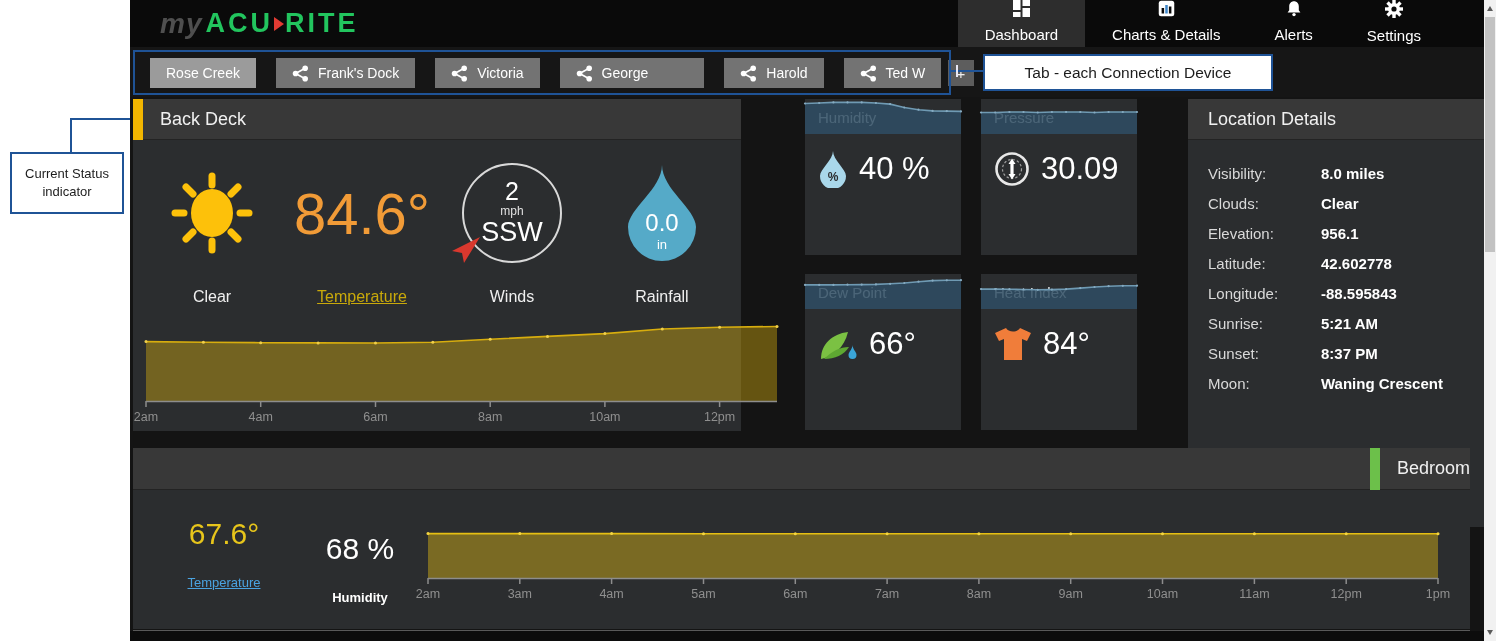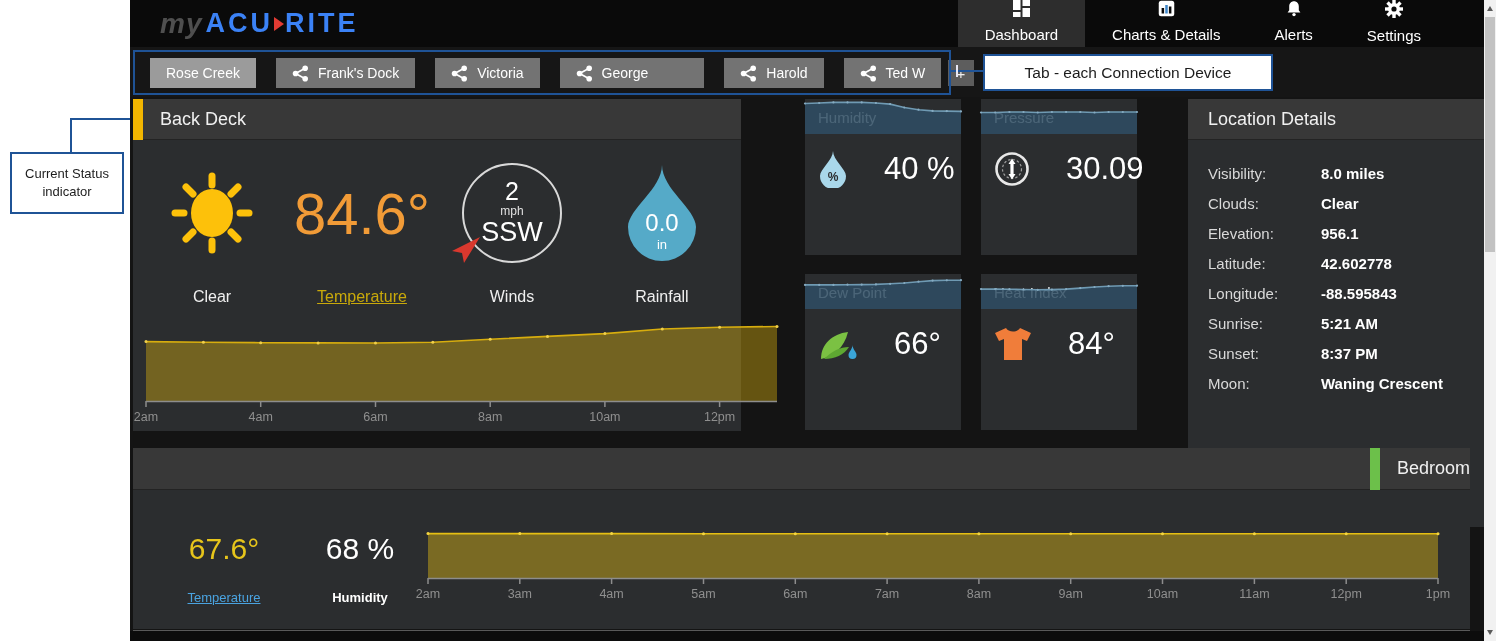--- a/index.html
+++ b/index.html
@@ -6,21 +6,21 @@
   html,body { width:1496px; height:641px; overflow:hidden; }
   body { font-family:"Liberation Sans", sans-serif; background:#ffffff; position:relative; }
 
   
   .app { position:absolute; left:130px; top:0; width:1354px; height:641px; background:#141414; overflow:hidden; }
 
   
   .topnav { height:47px; background:#0a0a0a; display:flex; align-items:center; justify-content:space-between; }
   .logo { margin-left:30px; display:flex; align-items:center; }
   .logo-my { font-style:italic; font-weight:bold; font-size:28px; color:#4f4f4f; letter-spacing:1px; margin-right:3px; }
-  .logo-acu, .logo-rite { font-weight:bold; font-size:27px; color:#3b82f6; letter-spacing:3px; }
+  .logo-acu, .logo-rite { font-weight:bold; font-size:27px; color:#22c55e; letter-spacing:3px; }
   .logo-tri { width:0; height:0; border-left:10px solid #e23b33; border-top:7px solid transparent; border-bottom:7px solid transparent; margin:0 1px; }
   .nav-items { display:flex; height:47px; margin-right:36px; }
   .nav-item { display:flex; align-items:center; gap:9px; padding:0 27px; color:#ffffff; font-size:15px; cursor:pointer; white-space:nowrap;flex-direction:column; }
   .nav-item.active { background:#2d2d2d; }
   .caret-down { width:0; height:0; border-left:5px solid transparent; border-right:5px solid transparent; border-top:5px solid #fff; margin-left:4px; }
 
   
   .tabbar { position:relative; height:50px; background:#161616; }
   .tabs { position:absolute; left:20px; top:11px; display:flex; }
   .tab { height:30px; display:flex; align-items:center; background:#737373; color:#ffffff; font-size:14px; padding:0 16px; margin-right:20px; cursor:pointer; white-space:nowrap; }
@@ -57,36 +57,36 @@
   .bd-chart { position:absolute; left:13px; top:214px; width:631px; height:114px; }
 
   
   .tile { position:absolute; width:156px; height:156px; background:#2b2d2f; }
   #tile-humidity { left:675px; top:2px; }
   #tile-pressure { left:851px; top:2px; }
   #tile-dew { left:675px; top:177px; }
   #tile-heat { left:851px; top:177px; }
   .tile-title { padding:10px 0 0 13px; font-size:15px; color:#ececec; }
   .tile-value-row { position:absolute; left:13px; top:48px; height:44px; display:flex; align-items:center; gap:11px; }
-  .tile-value { font-size:31px; color:#ffffff;margin-left:25px; }
+  .tile-value { font-size:31px; color:#ffffff; }
   .tile-spark { position:absolute; left:0; bottom:3px; width:156px; height:38px; }
 
   
   #location { left:1058px; top:2px; width:313px; height:428px; }
   #location .panel-title { margin-left:20px; }
   .loc-rows { margin-top:18px; padding-left:20px; }
   .loc-row { display:flex; height:30px; align-items:center; }
   .loc-label { width:113px; color:#d9d9d9; font-size:15px; }
   .loc-value { color:#ffffff; font-weight:bold; font-size:15px; }
 
   
   #bedroom { left:3px; top:351px; width:1337px; height:181px; }
   #bedroom .panel-header { height:42px;justify-content:flex-end; }
   #bedroom .status-bar { height:42px; }
-  .br-temp { position:absolute; left:32px; top:84px; width:118px; text-align:center; }
+  .br-temp { position:absolute; left:32px; top:69px; width:118px; text-align:center; }
   .br-temp-value { font-size:30px; color:#e7c51b; }
   .br-temp-link { display:inline-block; margin-top:24px; font-size:13px; color:#4aa3e0; text-decoration:underline; cursor:pointer; }
   .br-hum { position:absolute; left:172px; top:84px; width:110px; text-align:center; }
   .br-hum-value { font-size:30px; color:#ffffff; }
   .br-hum-label { margin-top:24px; font-size:13px; font-weight:bold; color:#ffffff; }
   .br-chart { position:absolute; left:295px; top:64px; width:1010px; height:100px; }
 
   .bottom-rule { position:absolute; left:3px; top:533px; width:1337px; height:1px; background:#5a5a5a; }
   .bottom-black { position:absolute; left:0; top:534px; width:1354px; height:10px; background:#0c0c0c; }
 

